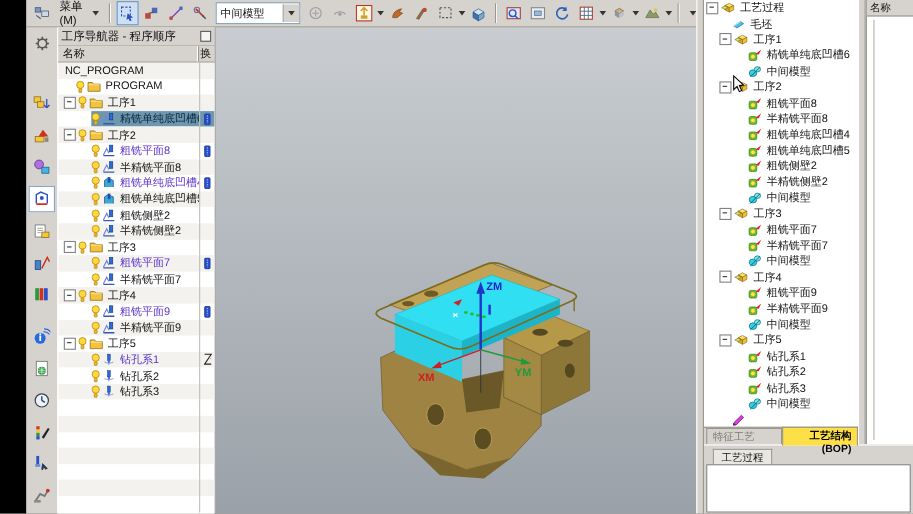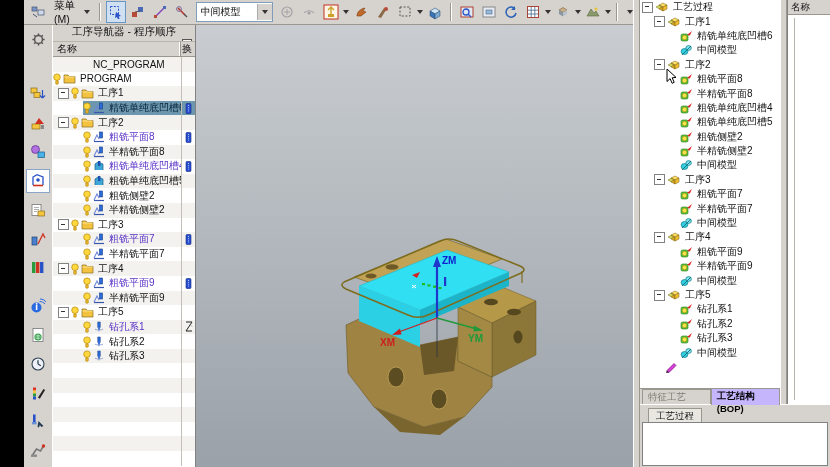--- a/index.html
+++ b/index.html
@@ -24,21 +24,21 @@
   
   .sidebar{position:absolute;left:24px;top:25px;width:28px;height:442px;background:#d6d3ce;
            display:flex;flex-direction:column;align-items:center;box-sizing:border-box;padding-top:3px;}
   .sb-btn{width:22px;height:22px;display:flex;align-items:center;justify-content:center;margin-bottom:5px;border:1px solid transparent;}
   .sb-btn.pressed{background:#fff;border:1px solid #8aa6c6;}
   .sb-gap1{height:26px;} .sb-gap2{height:10px;}
   
   .navigator{position:absolute;left:52px;top:25px;width:144px;height:442px;background:#f3f2ef;
              border-left:1px solid #fff;border-right:1px solid #828282;box-sizing:border-box;}
   .nav-title{height:16px;background:#d6d3ce;font-size:10.5px;display:flex;align-items:center;
-             padding:0 3px;border-bottom:1px solid #b7b4ab;white-space:nowrap;overflow:hidden;flex-direction:column;}
+             padding:0 3px;border-bottom:1px solid #b7b4ab;white-space:nowrap;overflow:hidden;}
   .nav-title .float-btn{margin-left:auto;width:8px;height:8px;border:1px solid #555;background:#f5f5f3;flex:0 0 auto;}
   .nav-header{height:14px;background:#d6d3ce;border-bottom:1px solid #9a978e;display:flex;font-size:10px;}
   .nav-header .h-name{flex:1;padding:0 4px;border-right:1px solid #9a978e;box-shadow:inset -1px 0 #fff;}
   .nav-header .h-mark{width:13px;overflow:hidden;padding-left:1px;}
   .nav-rows{position:relative;height:412px;overflow:hidden;background:#fff;}
   .lrow{display:flex;align-items:stretch;height:14.6px;font-size:10px;white-space:nowrap;}
   .lrow:nth-child(odd){background:#f3f2ef;}
   .lrow .lmain{flex:1;display:flex;align-items:center;overflow:hidden;}
   .lrow .lmark{width:13px;border-left:1px solid #c2bfb6;display:flex;align-items:center;justify-content:center;}
   .lrow .lbl{padding:0 2px;}
@@ -54,21 +54,21 @@
   
   .vsplit{position:absolute;left:633px;top:0;width:7px;height:467px;background:#d6d3ce;
           border-left:1px solid #fff;border-right:1px solid #9a978e;box-sizing:border-box;}
   .rtree{position:absolute;left:640px;top:0;width:140px;height:388px;background:#fff;overflow:hidden;}
   .rrow{display:flex;align-items:center;height:14.4px;font-size:10px;white-space:nowrap;overflow:hidden;}
   .rrow .lbl{padding:0 2px;}
   .rrow.sel .lbl{background:#2a5ad0;color:#fff;margin-top:28px;}
   .rtabs{position:absolute;left:640px;top:388px;width:140px;height:16px;background:#d6d3ce;
          border-top:1px solid #9a978e;display:flex;align-items:flex-end;padding-left:2px;box-sizing:border-box;}
   .rtab{font-size:9.5px;padding:1px 5px;border:1px solid #9a978e;border-bottom:none;color:#7d7a72;background:#d6d3ce;height:12px;}
-  .rtab.active{background:#c4b5fd;color:#000;font-weight:bold;height:14px;margin-bottom:-1px;position:relative;z-index:2;}
+  .rtab.active{background:#fde047;color:#000;font-weight:bold;height:14px;margin-bottom:-1px;position:relative;z-index:2;text-align:right;}
   .hsplit{position:absolute;left:780px;top:0;width:7px;height:404px;background:#d6d3ce;
           border-left:1px solid #fff;border-right:1px solid #9a978e;box-sizing:border-box;}
   .sliver{position:absolute;left:787px;top:0;width:43px;height:404px;background:#fff;border-left:1px solid #828282;box-sizing:border-box;}
   .sliver-h{height:15px;background:#d6d3ce;border-bottom:1px solid #9a978e;font-size:9.5px;padding:1px 3px;box-sizing:border-box;white-space:nowrap;overflow:hidden;}
   .sliver-in{position:absolute;left:6px;top:18px;bottom:4px;right:0;border-left:1px solid #b5b2a9;background:#fff;}
   .bpanel{position:absolute;left:640px;top:404px;width:190px;height:63px;background:#d6d3ce;border-top:1px solid #fff;}
   .btab{position:absolute;left:8px;top:3px;height:14px;padding:1px 7px;background:#e9e7e2;border:1px solid #9a978e;border-bottom:none;font-size:9.5px;box-sizing:border-box;}
   .bcontent{position:absolute;left:2px;top:17px;right:2px;bottom:2px;background:#fff;border:1px solid #828282;}
   .cursor{position:absolute;left:666px;top:68px;z-index:10;}
 </style>
@@ -323,29 +323,29 @@
     <div class="nav-title">
       <span>工序导航器 - 程序顺序</span>
       <span class="float-btn"></span>
     </div>
     <div class="nav-header">
       <span class="h-name">名称</span>
       <span class="h-mark">换</span>
     </div>
     <div class="nav-rows" id="left-rows">
         <div class="lrow">
-          <div class="lmain" style="padding-left: 4px; margin-left: 34px;">
+          <div class="lmain" style="padding-left: 4px;">
             <span class="grp">
               <span class="lbl">NC_PROGRAM</span>
             </span>
           </div>
           <div class="lmark"></div>
         </div>
         <div class="lrow">
-          <div class="lmain" style="">
+          <div class="lmain" style="padding-left: 16px;">
             <span class="grp">
               <span class="icn">
                 <svg width="8" height="12" viewBox="0 0 8 12">
                   <circle cx="4" cy="4.2" r="3.3" fill="#ffd83d" stroke="#b8860b" stroke-width=".7"></circle>
                   <rect x="2.7" y="7.8" width="2.6" height="3.4" rx=".6" fill="#e7b52c" stroke="#b8860b" stroke-width=".6"></rect>
                 </svg>
               </span>
               <span class="icn">
                 <svg width="13" height="11" viewBox="0 0 13 11">
                   <path d="M1 2h4l1.3 1.5H12V10H1z" fill="#f3c23f" stroke="#8a6d1d" stroke-width=".7"></path>
@@ -881,20 +881,29 @@
             <g stroke="#7a5c10" stroke-width=".5">
               <path d="M4 4l4-2 4 2-4 2z" fill="#ffe066"></path>
               <path d="M4 4v4l4 2V6z" fill="#d9a820"></path>
               <path d="M12 4v4l-4 2V6z" fill="#f0c030"></path>
               <path d="M1 6l3-1.5L7 6 4 7.5z" fill="#cfe866"></path>
             </g>
           </svg>
         </span>
         <span class="lbl">工艺过程</span>
       </div>
+      <div class="rrow" style="padding-left: 25px;">
+        <span class="icn">
+          <svg width="13" height="10" viewBox="0 0 13 10">
+            <path d="M2 6.5l6-4 3 2-6 4z" fill="#49c0e8" stroke="#1b6f94" stroke-width=".6"></path>
+            <path d="M2 6.5l6-4" stroke="#d0f0fa" stroke-width="1"></path>
+          </svg>
+        </span>
+        <span class="lbl">毛坯</span>
+      </div>
       <div class="rrow" style="padding-left: 14px;">
         <span class="exp"></span>
         <span class="icn">
           <svg width="14" height="12" viewBox="0 0 14 12">
             <g stroke="#7a5c10" stroke-width=".5">
               <path d="M4 4l4-2 4 2-4 2z" fill="#ffe066"></path>
               <path d="M4 4v4l4 2V6z" fill="#d9a820"></path>
               <path d="M12 4v4l-4 2V6z" fill="#f0c030"></path>
               <path d="M1 6l3-1.5L7 6 4 7.5z" fill="#cfe866"></path>
             </g>

